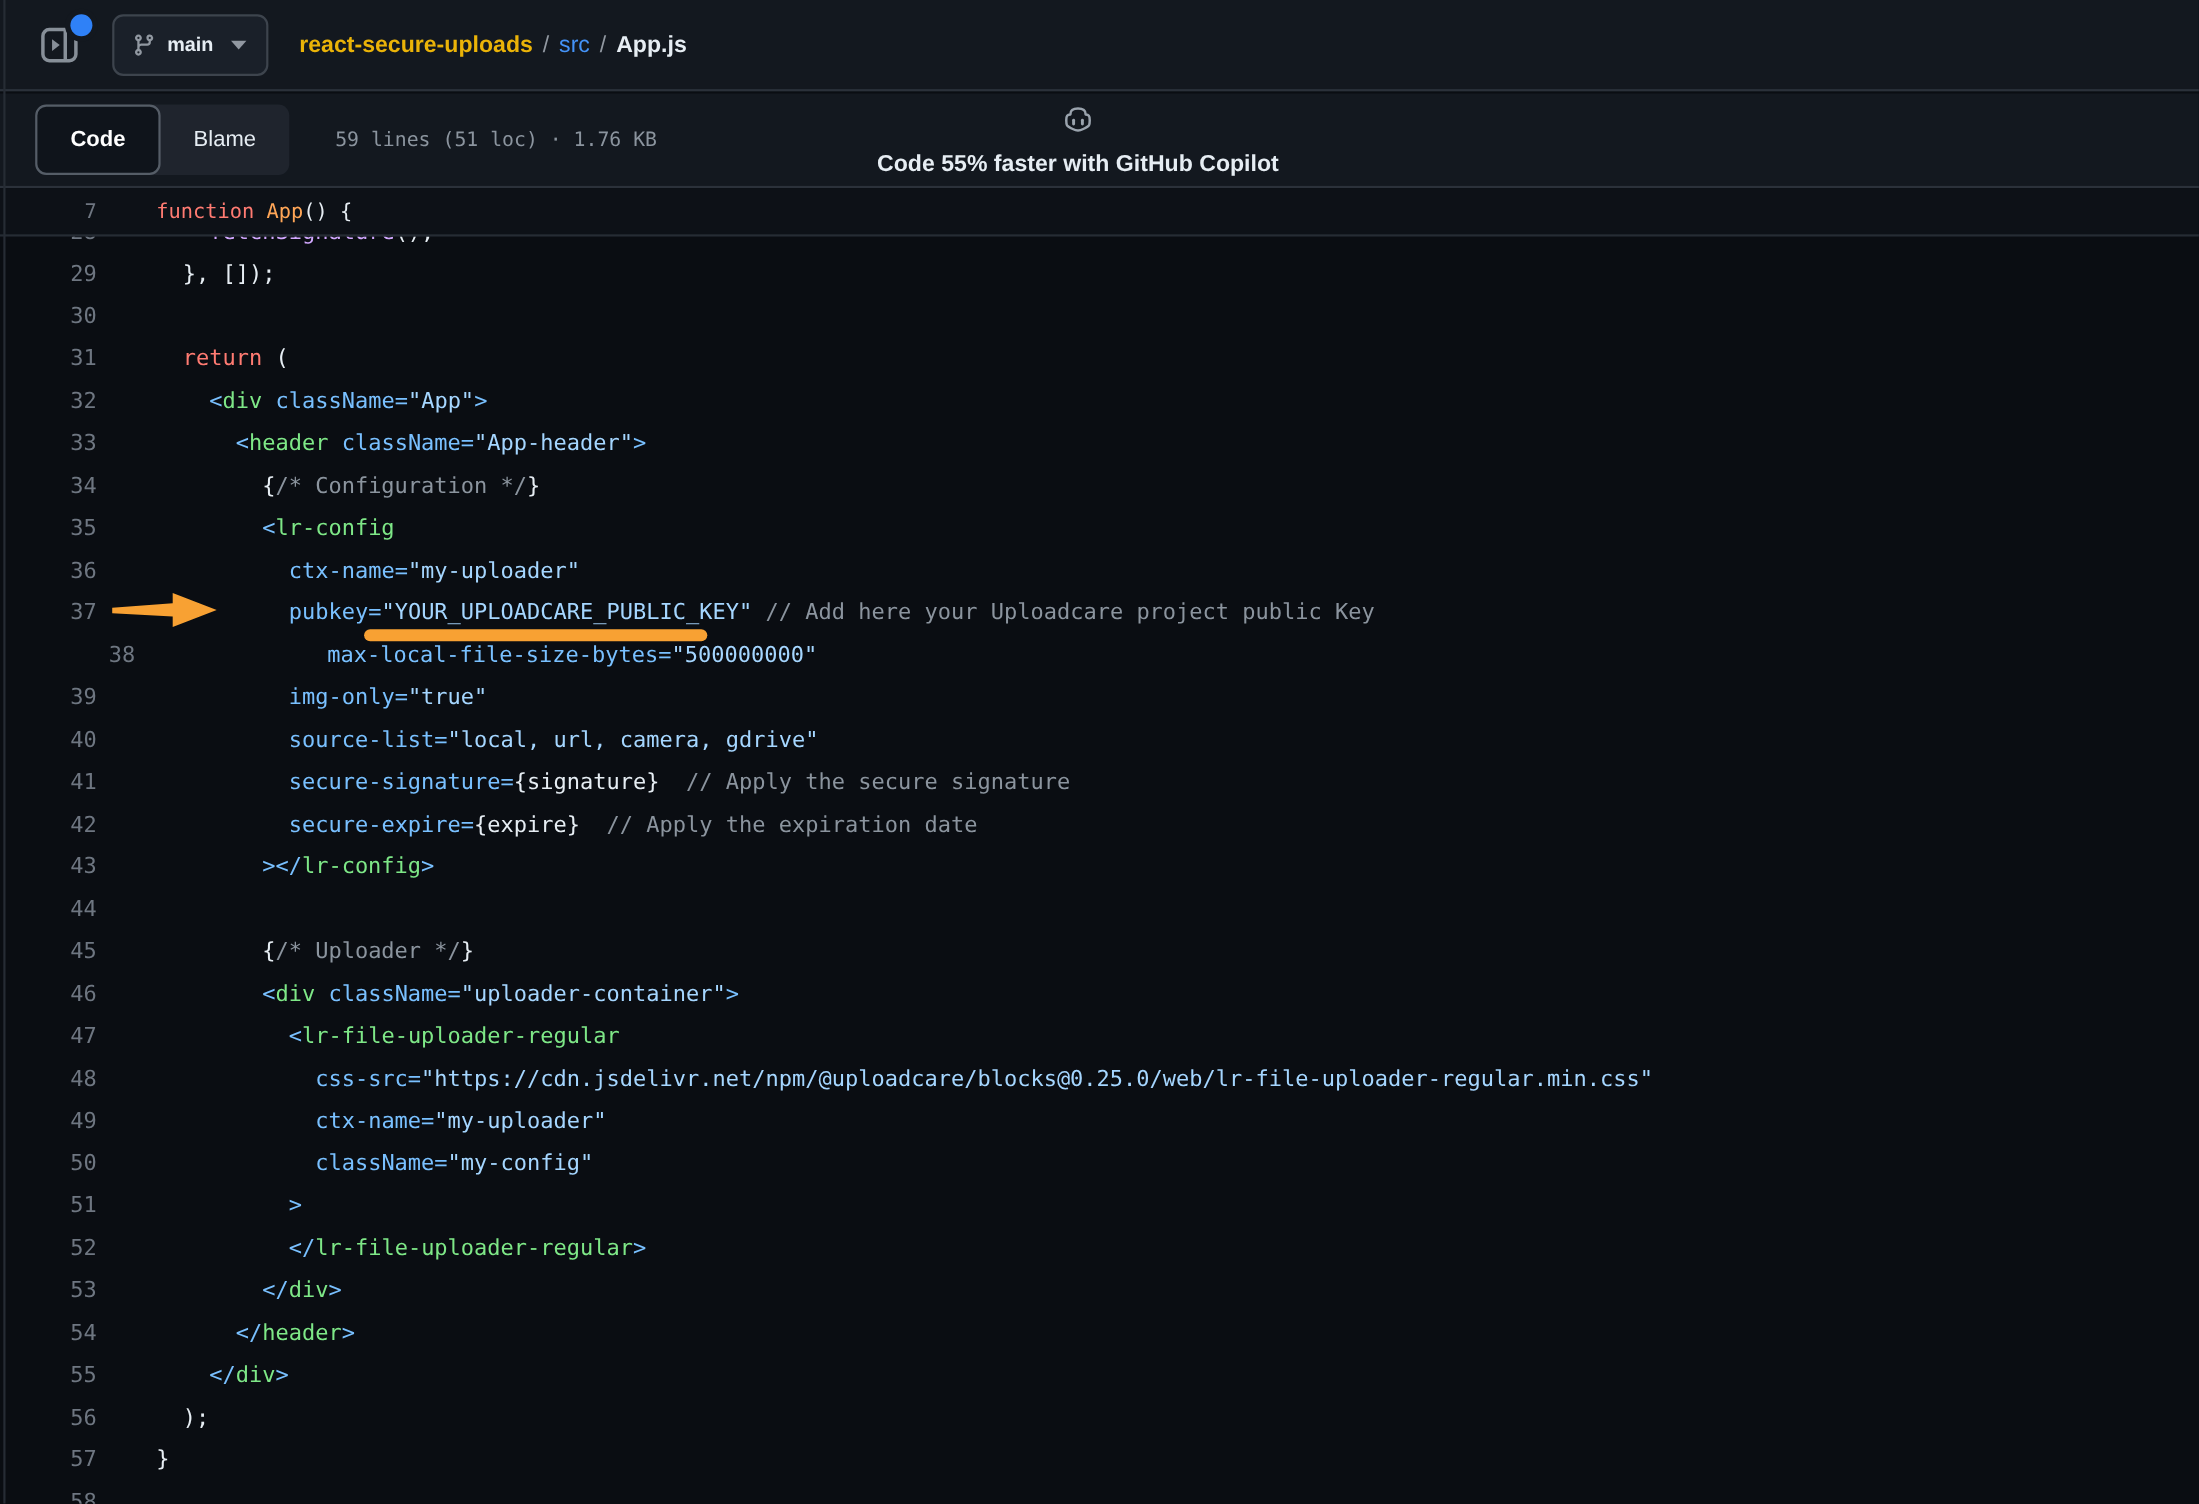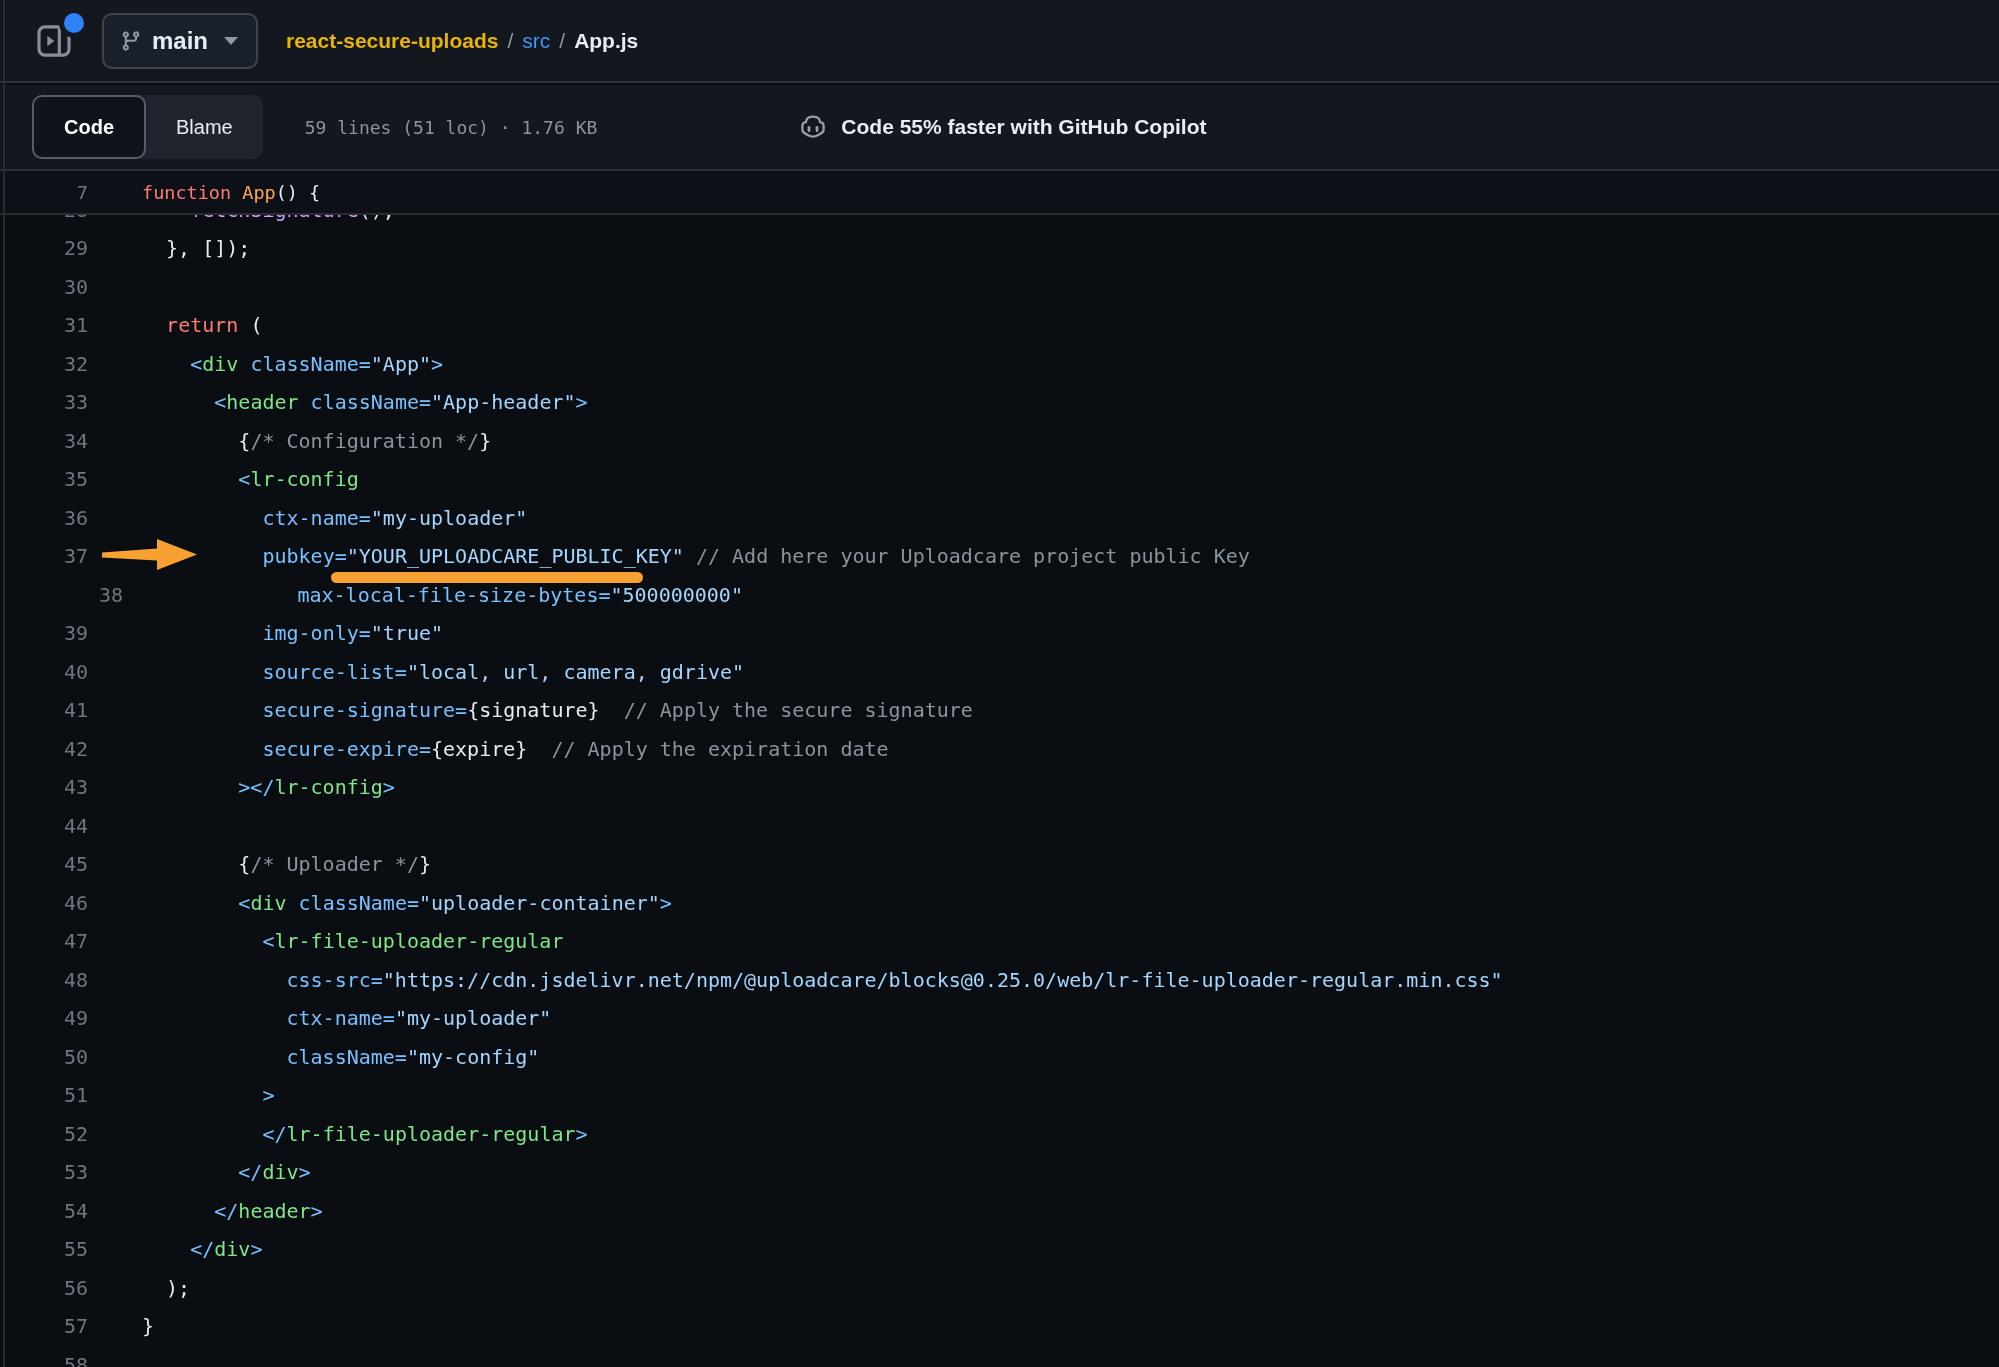--- a/index.html
+++ b/index.html
@@ -23,21 +23,21 @@
   .notif-dot{
     position:absolute;right:-6px;top:-4px;width:20px;height:20px;border-radius:50%;
     background:#2f81f7;box-shadow:0 0 0 5px #13181f;
   }
   .branch-btn{
     margin-left:24px;height:56px;padding:0 18px 0 16px;
     display:flex;align-items:center;gap:10px;
     background:#1a2029;border:2px solid #3d444d;border-radius:10px;
     cursor:pointer;box-sizing:border-box;
   }
-  .branch-label{font-size:24px;font-weight:bold;color:#e6edf3;}
+  .branch-label{font-size:18px;font-weight:bold;color:#e6edf3;}
   .caret-down{
     width:0;height:0;border-left:7px solid transparent;border-right:7px solid transparent;
     border-top:8px solid #9198a1;margin-left:6px;
   }
   .breadcrumb{margin-left:28px;display:flex;align-items:center;gap:9px;font-size:21px;}
   .bc-repo{color:#eab308;font-weight:bold;text-decoration:none;cursor:pointer;}
   .bc-sep{color:#9198a1;}
   .bc-folder{color:#4493f8;text-decoration:none;cursor:pointer;}
   .bc-file{color:#e6edf3;font-weight:bold;}
   
@@ -55,21 +55,21 @@
     cursor:pointer;border-radius:10px;box-sizing:border-box;
   }
   .seg.active{
     background:#0f141b;border:2px solid #555d67;font-weight:bold;color:#ffffff;
   }
   .file-stats{
     margin-left:42px;font-family:"DejaVu Sans Mono",monospace;
     font-size:18px;color:#8b949e;
   }
   .copilot{
-    margin-left:200px;display:flex;align-items:center;gap:12px;cursor:pointer;
+    margin-left:200px;display:flex;align-items:center;gap:12px;cursor:pointer;flex-direction:column;
   }
   .copilot-text{font-size:21px;font-weight:bold;color:#e6edf3;}
   
   .code-area{
     position:absolute;left:0;top:171px;width:1999px;height:1196px;
     font-family:"DejaVu Sans Mono",monospace;font-size:20px;
   }
   .code-row{
     position:absolute;left:0;width:1999px;height:39px;
     display:flex;align-items:center;white-space:pre;z-index:1;

